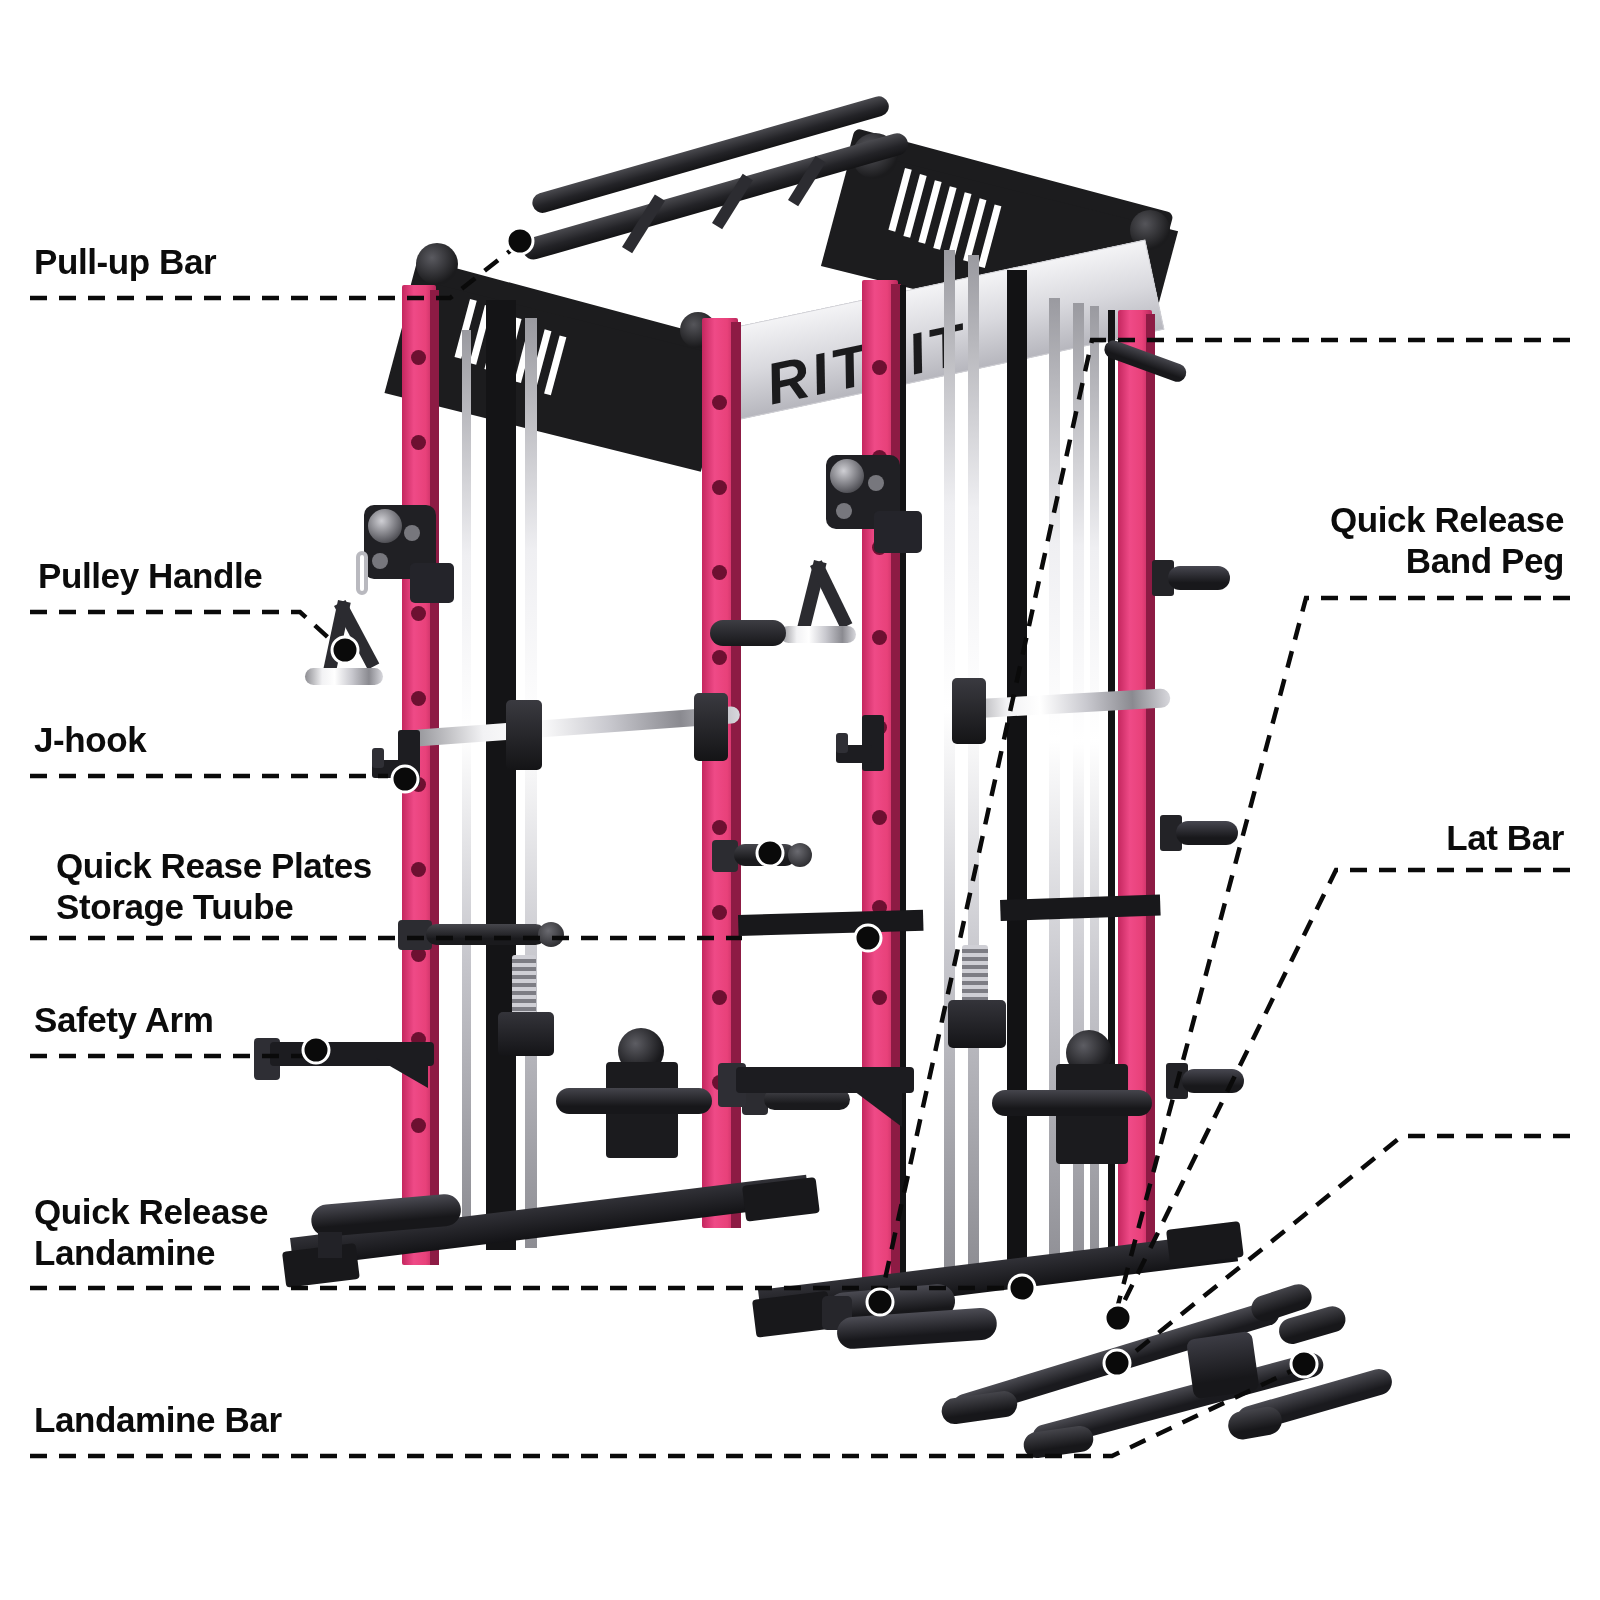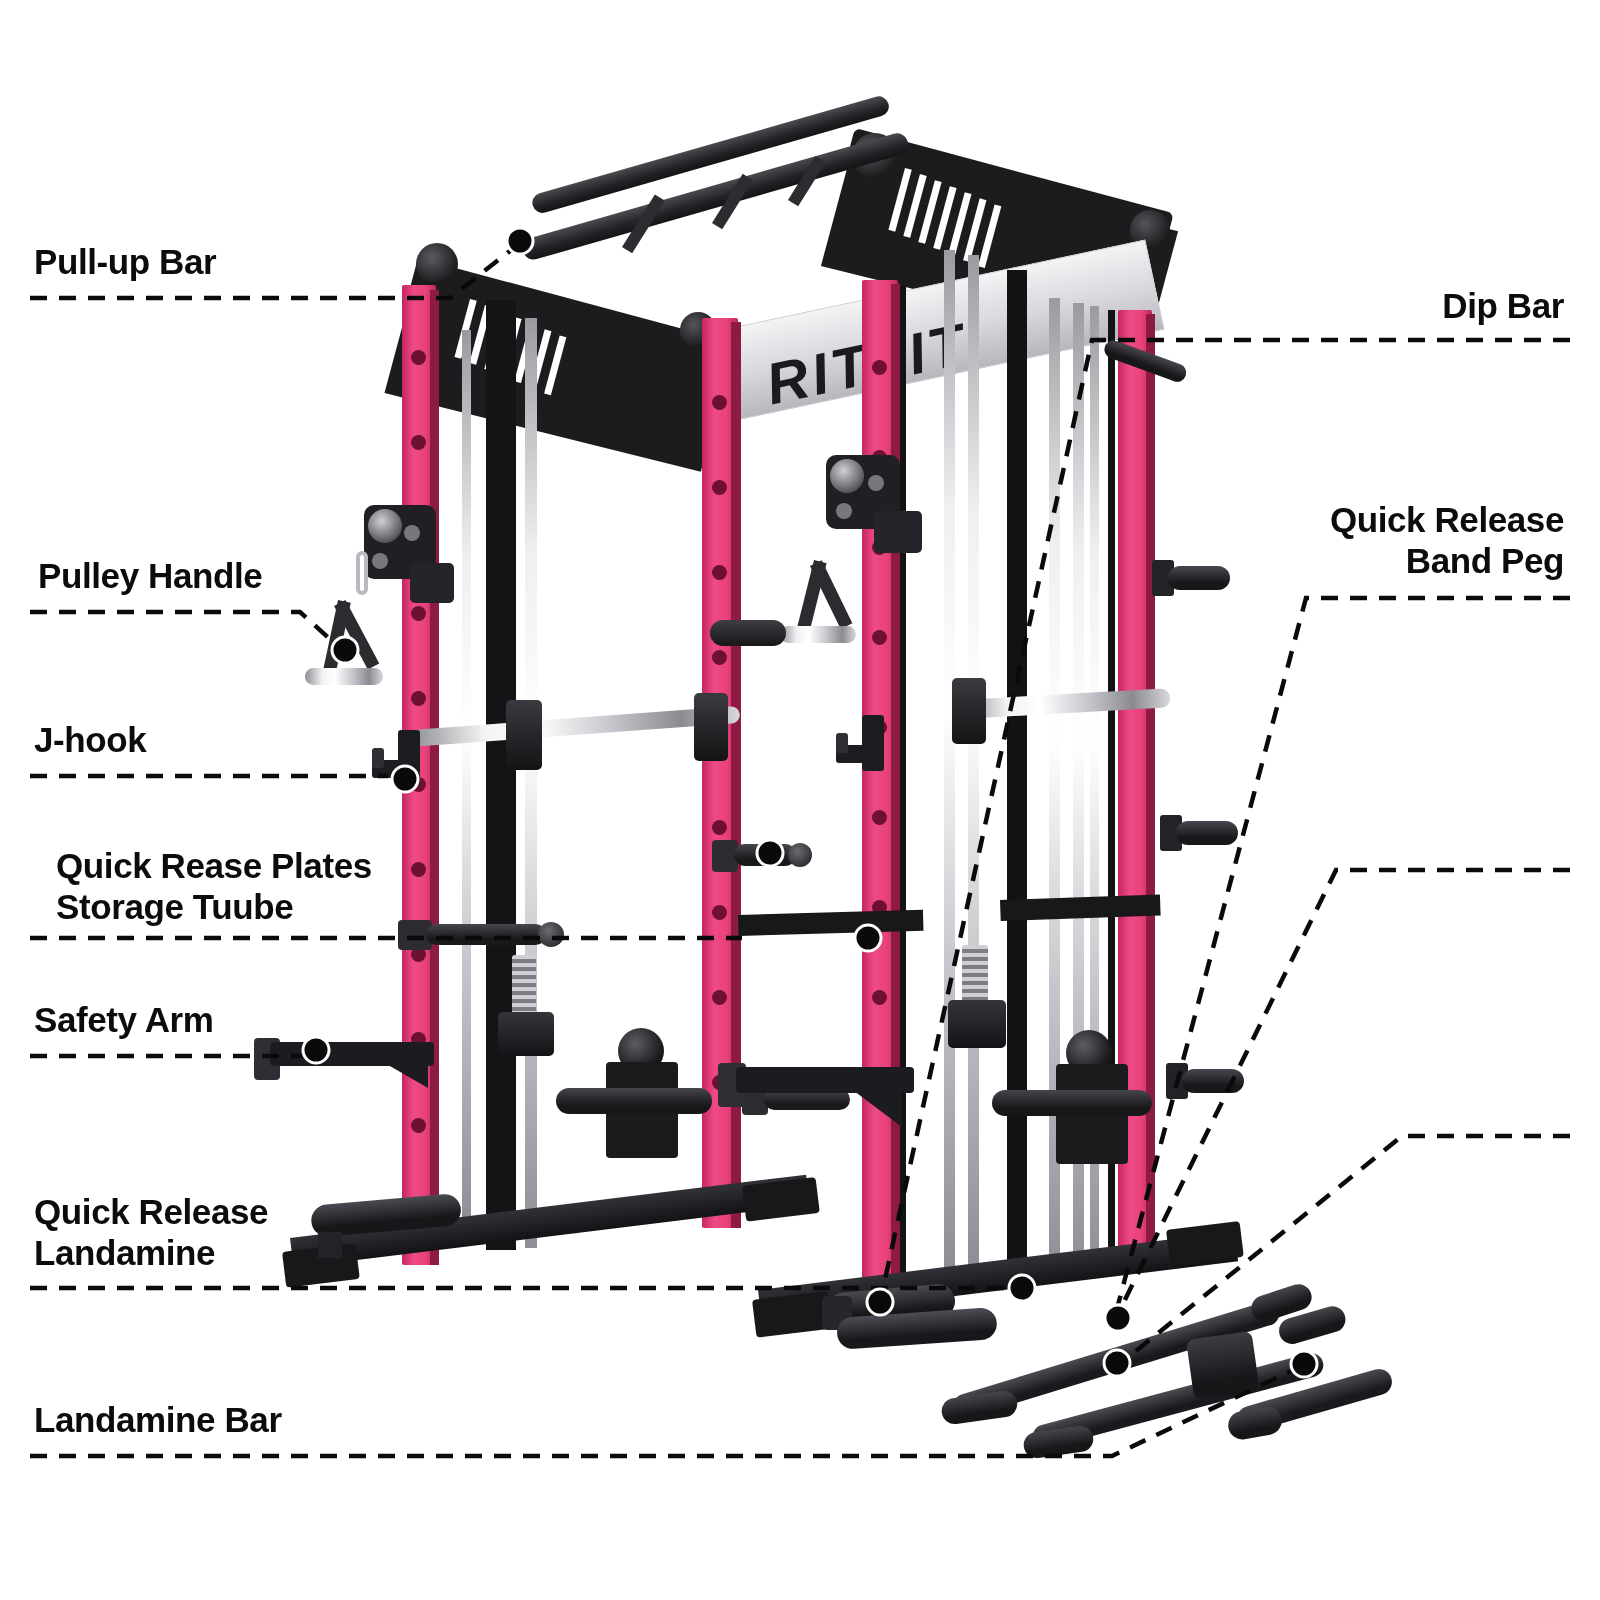--- a/index.html
+++ b/index.html
@@ -382,24 +382,24 @@
 
   <div class="callout" style="left:34px; top:1192px;">
     <div class="txt">Quick Release
 Landamine</div>
   </div>
 
   <div class="callout" style="left:34px; top:1400px;">
     <div class="txt">Landamine Bar</div>
   </div>
 
-  <div class="callout right" style="right:36px; top:286px; width:420px;">
-    <div class="txt">Dip Bar</div>
-  </div>
 
   <div class="callout right" style="right:36px; top:500px; width:460px;">
     <div class="txt">Quick Release
 Band Peg</div>
   </div>
 
+  <div class="callout right" style="right:36px; top:818px; width:400px;">
+    <div class="txt">Lat Bar</div>
+  </div>
 
 
 </div>
 
 </body></html>

